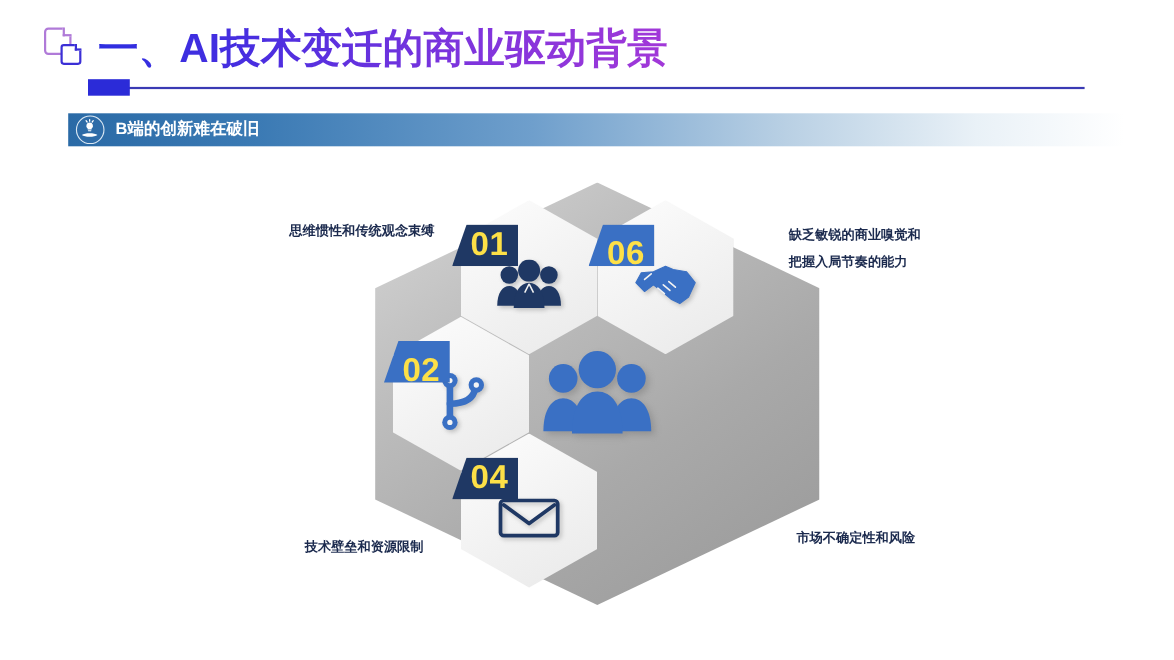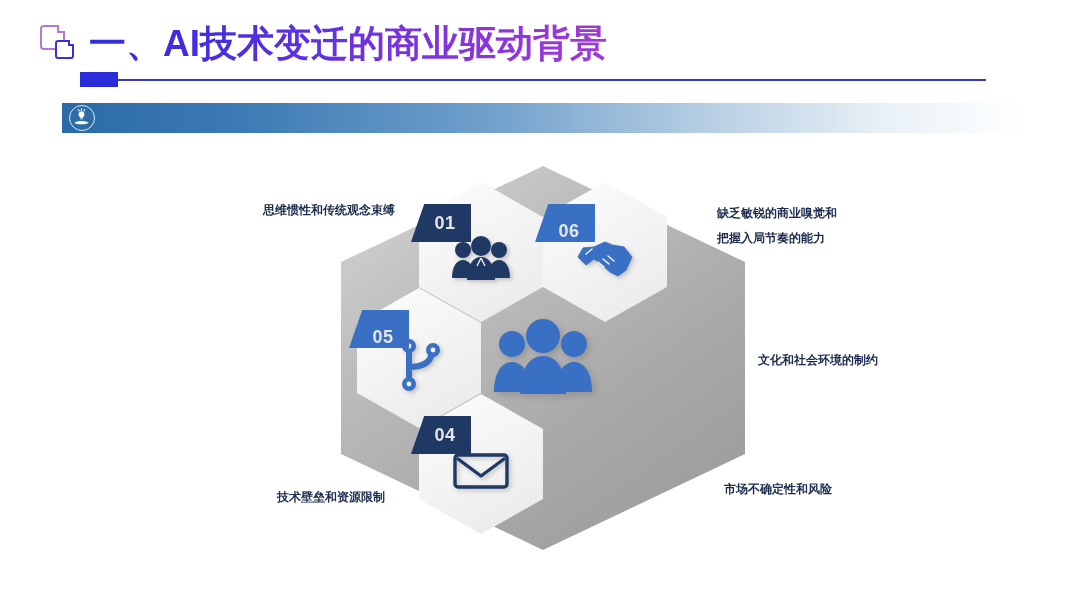--- a/index.html
+++ b/index.html
@@ -199,23 +199,23 @@
     top: 22px;
     width: 60px;
     height: 38px;
     clip-path: polygon(22% 0%, 100% 0%, 100% 100%, 0% 100%);
     display: flex;
     align-items: center;
     justify-content: center;
     filter: drop-shadow(1px 2px 2px rgba(70,70,70,0.4));
   }
   .hex-tab .tab-num {
-    font-size: 18px;
+    font-size: 30px;
     font-weight: bold;
-    color: #e5e5e5;
+    color: #fde047;
     line-height: 22px;
     letter-spacing: 0.5px;
     padding-left: 8px;
   }
   .tab-navy { background: #1f3864; }
   .tab-blue { background: #3a70c4; align-items: flex-end; }
 
   
   .hex-center {
     position: absolute;
@@ -273,20 +273,21 @@
     <div class="subtitle-icon">
       <svg width="23" height="23" viewBox="0 0 24 24" aria-hidden="true">
         <g fill="none" stroke="#ffffff" stroke-width="1.2" stroke-linecap="round">
           <path d="M9.6 5.1 L8.6 3.9 M12 4.4 L12 2.9 M14.4 5.1 L15.4 3.9"></path>
         </g>
         <path d="M12 5.6 a3.1 3.1 0 0 1 1.9 5.6 l0 1.1 l-3.8 0 l0 -1.1 A3.1 3.1 0 0 1 12 5.6 z" fill="#ffffff"></path>
         <rect x="10.3" y="13.0" width="3.4" height="0.9" rx="0.4" fill="#ffffff"></rect>
         <path d="M4.6 17.4 C7.2 15.2 16.8 15.2 19.4 17.4 C16.8 19.6 7.2 19.6 4.6 17.4 z" fill="#ffffff"></path>
       </svg>
     </div>
+    <div class="subtitle-label">B端的创新难在破旧</div>
   </div>
 
   <div class="hex-stage">
 
     <div class="hex-backdrop">
       <svg width="404" height="384" viewBox="0 0 404 384" aria-hidden="true">
         <defs>
           <linearGradient id="gbk" x1="0" y1="0" x2="0.75" y2="1">
             <stop offset="0%" stop-color="#d6d6d6"></stop>
             <stop offset="35%" stop-color="#bdbdbd"></stop>
@@ -371,21 +372,21 @@
             <circle cx="41" cy="13" r="7"></circle>
           </g>
           <g fill="#f4f4f4">
             <circle cx="17" cy="9" r="2.4"></circle>
             <circle cx="17" cy="47" r="2.4"></circle>
             <circle cx="41" cy="13" r="2.4"></circle>
           </g>
         </svg>
       </div>
       <div class="hex-tab tab-blue">
-        <span class="tab-num">05</span>
+        <span class="tab-num">02</span>
       </div>
     </div>
 
 
     <div class="hex-cell" style="left:86px; top:242px;">
       <div class="hex-shape"></div>
       <div class="hex-icon">
         <svg width="58" height="42" viewBox="0 0 58 42" aria-hidden="true">
           <rect x="3" y="5" width="52" height="32" rx="3" ry="3" fill="none" stroke="#1f3864" stroke-width="3.4"></rect>
           <path d="M6 9 L29 26 L52 9" fill="none" stroke="#1f3864" stroke-width="3.4" stroke-linecap="round" stroke-linejoin="round"></path>
@@ -400,17 +401,16 @@
   </div>
 
   <div class="side-label lbl-left" style="left:100px; top:198px; width:295px;">思维惯性和传统观念束缚</div>
 
 
   <div class="side-label lbl-right" style="left:717px; top:201px; width:280px;">缺乏敏锐的商业嗅觉和
 把握入局节奏的能力</div>
 
   <div class="side-label lbl-left" style="left:100px; top:485px; width:285px;">技术壁垒和资源限制</div>
 
-  <div class="side-label lbl-right" style="left:758px; top:348px; width:260px;">文化和社会环境的制约</div>
 
   <div class="side-label lbl-right" style="left:724px; top:477px; width:260px;">市场不确定性和风险</div>
 
 </div>
 
 </body></html>

